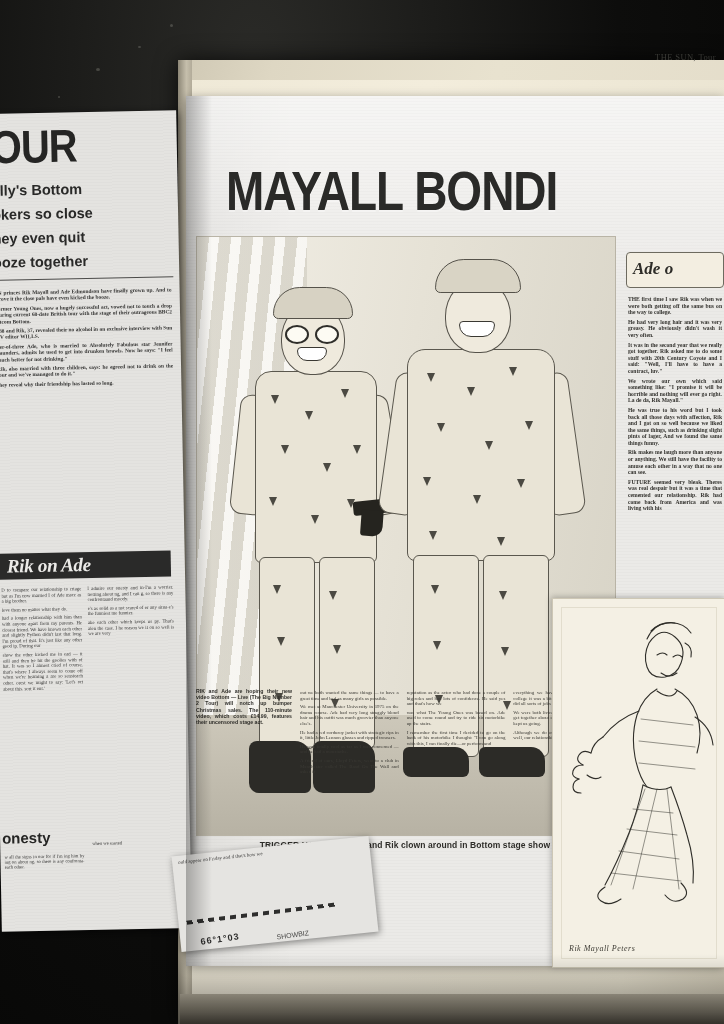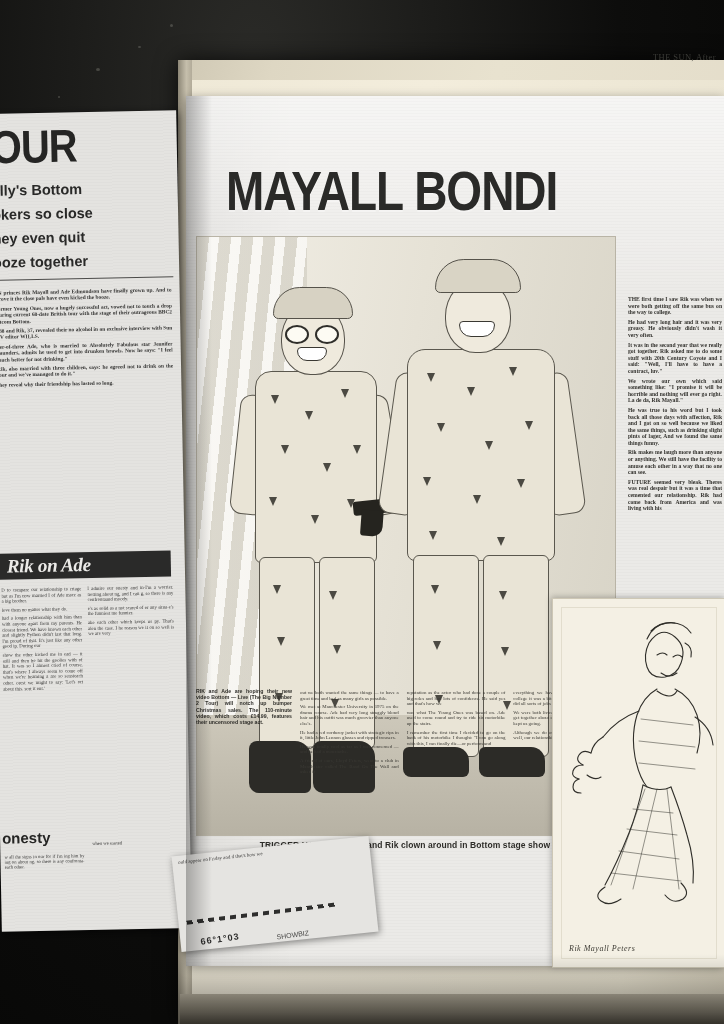--- a/index.html
+++ b/index.html
@@ -588,21 +588,21 @@
 
   <div class="book">
     <div class="book-inner"></div>
   </div>
   <div class="book-edge-left"></div>
 
   <div class="paper-main">
     <div class="paper-grain"></div>
   </div>
 
-  <div class="masthead-line">THE SUN, After</div>
+  <div class="masthead-line">THE SUN, Tour</div>
 
   <div class="headline">MAYALL BONDI</div>
 
   <div class="photo">
     <div class="photo-bg"></div>
     <div class="curtain"></div>
     <div class="floor"></div>
 
     <div class="figure f1">
       <div class="armL"></div>
@@ -664,20 +664,23 @@
         <span class="arrow" style="left:40px;top:386px"></span>
         <span class="arrow" style="left:108px;top:392px"></span>
         <span class="arrow" style="left:42px;top:440px"></span>
         <span class="arrow" style="left:110px;top:446px"></span>
       </div>
     </div>
   </div>
 
   <div class="photo-caption">TRIGGER HAPPY . . . Ade and Rik clown around in Bottom stage show</div>
 
+  <div class="ade-badge">
+    <span>Ade o</span>
+  </div>
   <div class="col-right">
     <p>THE first time I saw Rik was when we were both getting off the same bus on the way to college.</p>
     <p>He had very long hair and it was very greasy. He obviously didn't wash it very often.</p>
     <p>It was in the second year that we really got together. Rik asked me to do some stuff with 20th Century Coyote and I said: "Well, I'll have to have a contract, luv."</p>
     <p>We wrote our own which said something like: "I promise it will be horrible and nothing will ever go right. La de da, Rik Mayall."</p>
     <p>He was true to his word but I took back all those days with affection, Rik and I got on so well because we liked the same things, such as drinking slight pints of lager, And we found the same things funny.</p>
     <p>Rik makes me laugh more than anyone or anything. We still have the facility to amuse each other in a way that no one can see.</p>
     <p>FUTURE seemed very bleak. Theres was real despair but it was a time that cemented our relationship. Rik had come back from America and was living with his</p>
   </div>
 

